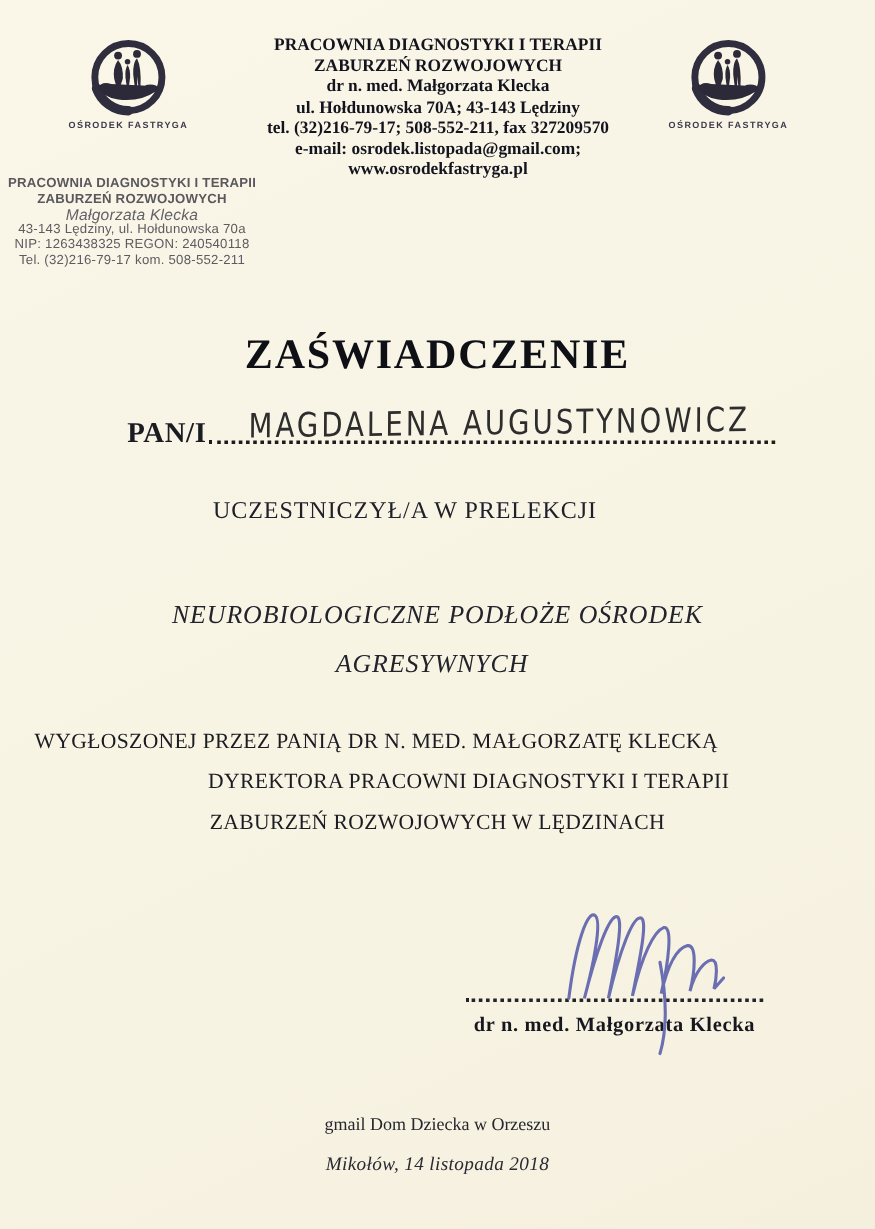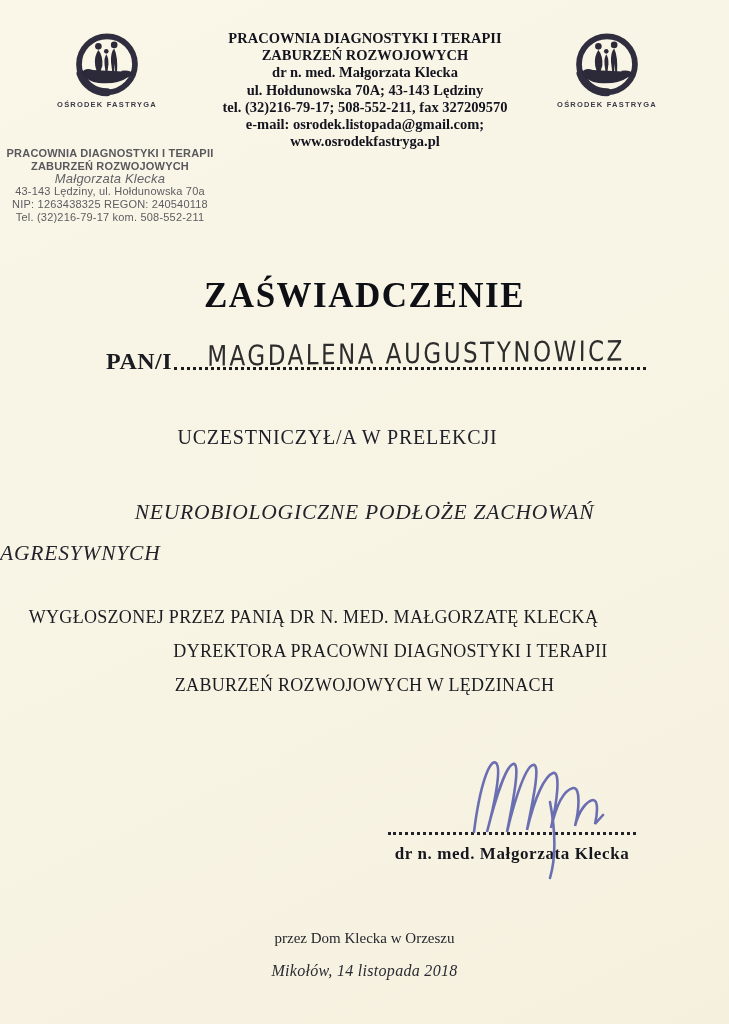--- a/index.html
+++ b/index.html
@@ -58,29 +58,29 @@
   }
   .handwritten-name{
     position:absolute;left:90px;bottom:6px;width:440px;text-align:center;
     font-family:"DejaVu Sans",sans-serif;
     font-size:23px;letter-spacing:2.5px;color:#2d2d2d;
     transform:scaleY(1.22) rotate(-0.6deg) skewX(-1deg);
     transform-origin:left bottom;white-space:nowrap;
   }
   
   .line-participated{
-    position:absolute;top:426px;left:0;width:675px;text-align:center;
+    position:absolute;top:415px;left:0;width:675px;text-align:center;
     font-size:20px;letter-spacing:0.8px;color:#20202a;
   }
   .lecture-1{
     position:absolute;top:500px;left:0;width:729px;text-align:center;
     font-size:21.5px;font-style:italic;letter-spacing:0.8px;color:#23232c;
   }
   .lecture-2{
-    position:absolute;top:541px;left:0;width:720px;text-align:left;
+    position:absolute;top:541px;left:0;width:720px;text-align:center;
     font-size:21.5px;font-style:italic;letter-spacing:0.8px;color:#23232c;
   }
   .speaker-1{position:absolute;top:607px;left:0;width:627px;text-align:center;font-size:18px;letter-spacing:0.3px;}
   .speaker-2{position:absolute;top:641px;left:0;width:729px;text-align:center;font-size:18px;letter-spacing:0.3px;padding-left:26px;}
   .speaker-3{position:absolute;top:675px;left:0;width:729px;text-align:center;font-size:18px;letter-spacing:0.3px;}
   
   .signature{position:absolute;left:388px;top:752px;width:248px;height:130px;}
   .signature .sig-dots{
     position:absolute;left:0;right:0;top:80px;height:0;
     border-bottom:3px dotted #23232a;
@@ -170,21 +170,21 @@
 
   <div class="title">ZAŚWIADCZENIE</div>
 
   <div class="recipient-row">
     <span class="recipient-label">PAN/I</span>
     <span class="dotline"></span>
     <span class="handwritten-name">MAGDALENA  AUGUSTYNOWICZ</span>
   </div>
 
   <div class="line-participated">UCZESTNICZYŁ/A W PRELEKCJI</div>
-  <div class="lecture-1">NEUROBIOLOGICZNE PODŁOŻE ZACHOWAŃ</div>
+  <div class="lecture-1">NEUROBIOLOGICZNE PODŁOŻE OŚRODEK</div>
   <div class="lecture-2">AGRESYWNYCH</div>
   <div class="speaker-1">WYGŁOSZONEJ PRZEZ PANIĄ DR N. MED. MAŁGORZATĘ KLECKĄ</div>
   <div class="speaker-2">DYREKTORA PRACOWNI DIAGNOSTYKI I TERAPII</div>
   <div class="speaker-3">ZABURZEŃ ROZWOJOWYCH W LĘDZINACH</div>
 
   <div class="signature">
     <svg width="170" height="130" viewBox="0 0 170 130">
       <g fill="none" stroke="#6b6fb1" stroke-width="2.6" stroke-linecap="round">
         <path d="M8 82 C 14 34, 24 8, 30 13 C 36 18, 28 56, 21 82
                  C 31 42, 41 16, 47 14 C 55 11, 47 52, 41 82
@@ -192,16 +192,16 @@
                  C 69 46, 79 26, 87 23 C 95 21, 91 52, 85 78
                  C 91 52, 99 40, 107 38 C 115 37, 113 60, 109 76
                  C 113 60, 121 51, 127 50 C 133 50, 131 66, 129 74 L 137 65"></path>
         <path d="M84 52 C 89 78, 91 104, 84 128"></path>
       </g>
     </svg>
     <div class="sig-dots"></div>
     <div class="sig-name">dr n. med. Małgorzata Klecka</div>
   </div>
 
-  <div class="footer-2">przez Dom Klecka w Orzeszu</div>
+  <div class="footer-2">gmail Dom Dziecka w Orzeszu</div>
   <div class="place-date">Mikołów, 14 listopada 2018</div>
 
 </div>
 
 </body></html>

